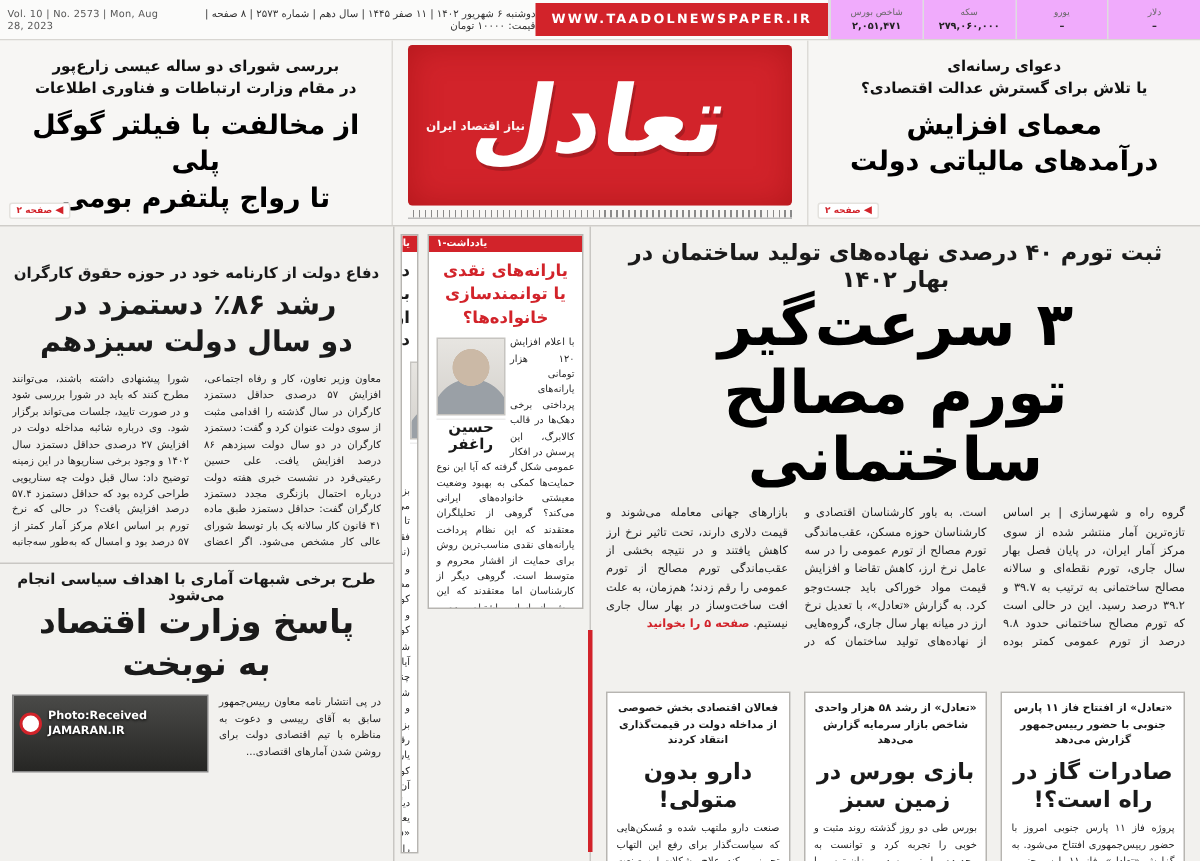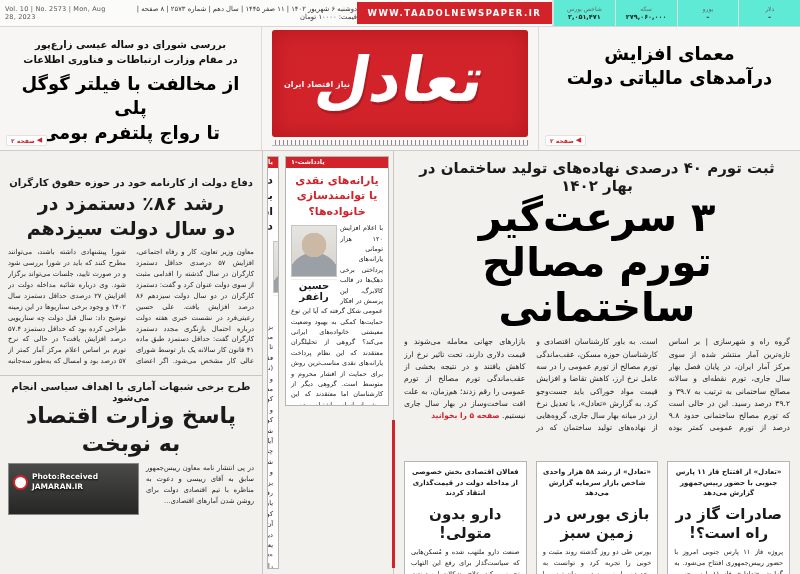--- a/index.html
+++ b/index.html
@@ -5,21 +5,21 @@
   * { margin:0; padding:0; box-sizing:border-box; }
   html,body { width:800px; height:574px; overflow:hidden; }
   body { font-family:"DejaVu Sans", sans-serif; background:#f2f1ee; color:#1a1a1a; direction:rtl; position:relative; }
 
   
   .topbar { height:27px; background:#fbfbfa; border-bottom:1px solid #d8d6d2; display:flex; flex-direction:row-reverse; align-items:stretch; direction:ltr; }
   .en-issue { width:118px; font-size:6.5px; color:#555; display:flex; align-items:center; padding-left:5px; letter-spacing:.2px; }
   .fa-issue { flex:1; font-size:6.8px; color:#333; display:flex; align-items:center; justify-content:center; direction:rtl; }
   .site-band { width:195px; background:#d2232a; color:#fff; font-size:8.5px; font-weight:bold; letter-spacing:1.5px; display:flex; align-items:center; justify-content:center; margin:2px 0; }
   .market { width:248px; display:flex; direction:rtl; border-left:1px solid #ddd; }
-  .market-cell { flex:1; border-left:1px solid #ddd; background:#5eead4; display:flex; flex-direction:column; align-items:center; justify-content:center; gap:1px; }
+  .market-cell { flex:1; border-left:1px solid #ddd; background:#f0abfc; display:flex; flex-direction:column; align-items:center; justify-content:center; gap:1px; }
   .market-label { font-size:6px; color:#666; }
   .market-value { font-size:6.5px; font-weight:bold; color:#222; }
 
   
   .mast-row { height:124px; display:flex; border-bottom:1px solid #cfcdc9; background:#f7f6f4; }
   .head-block { width:262px; position:relative; padding:10px 8px 4px; text-align:center; }
   .head-block.right { border-left:1px solid #dddbd7; }
   .head-block.left  { border-right:1px solid #dddbd7; }
   .kicker-sm { font-size:10px; font-weight:bold; line-height:1.5; color:#111; }
   .head-title { font-size:18px; font-weight:900; line-height:1.35; margin-top:5px; color:#000; letter-spacing:-.3px; }
@@ -104,20 +104,24 @@
     </div>
   </div>
   <div class="site-band">WWW.TAADOLNEWSPAPER.IR</div>
   <div class="fa-issue">دوشنبه ۶ شهریور ۱۴۰۲ | ۱۱ صفر ۱۴۴۵ | سال دهم | شماره ۲۵۷۳ | ۸ صفحه | قیمت: ۱۰۰۰۰ تومان</div>
   <div class="en-issue">Vol. 10 | No. 2573 | Mon, Aug 28, 2023</div>
 </header>
 
 <section class="mast-row">
 
   <div class="head-block right">
+    <div class="kicker-sm">
+      <div>دعوای رسانه‌ای</div>
+      <div>یا تلاش برای گسترش عدالت اقتصادی؟</div>
+    </div>
     <div class="head-title">
       <div>معمای افزایش</div>
       <div>درآمدهای مالیاتی دولت</div>
     </div>
     <div class="page-tag">
       <span class="arrow">◀</span>
       <span class="txt">صفحه ۲</span>
     </div>
   </div>
 

